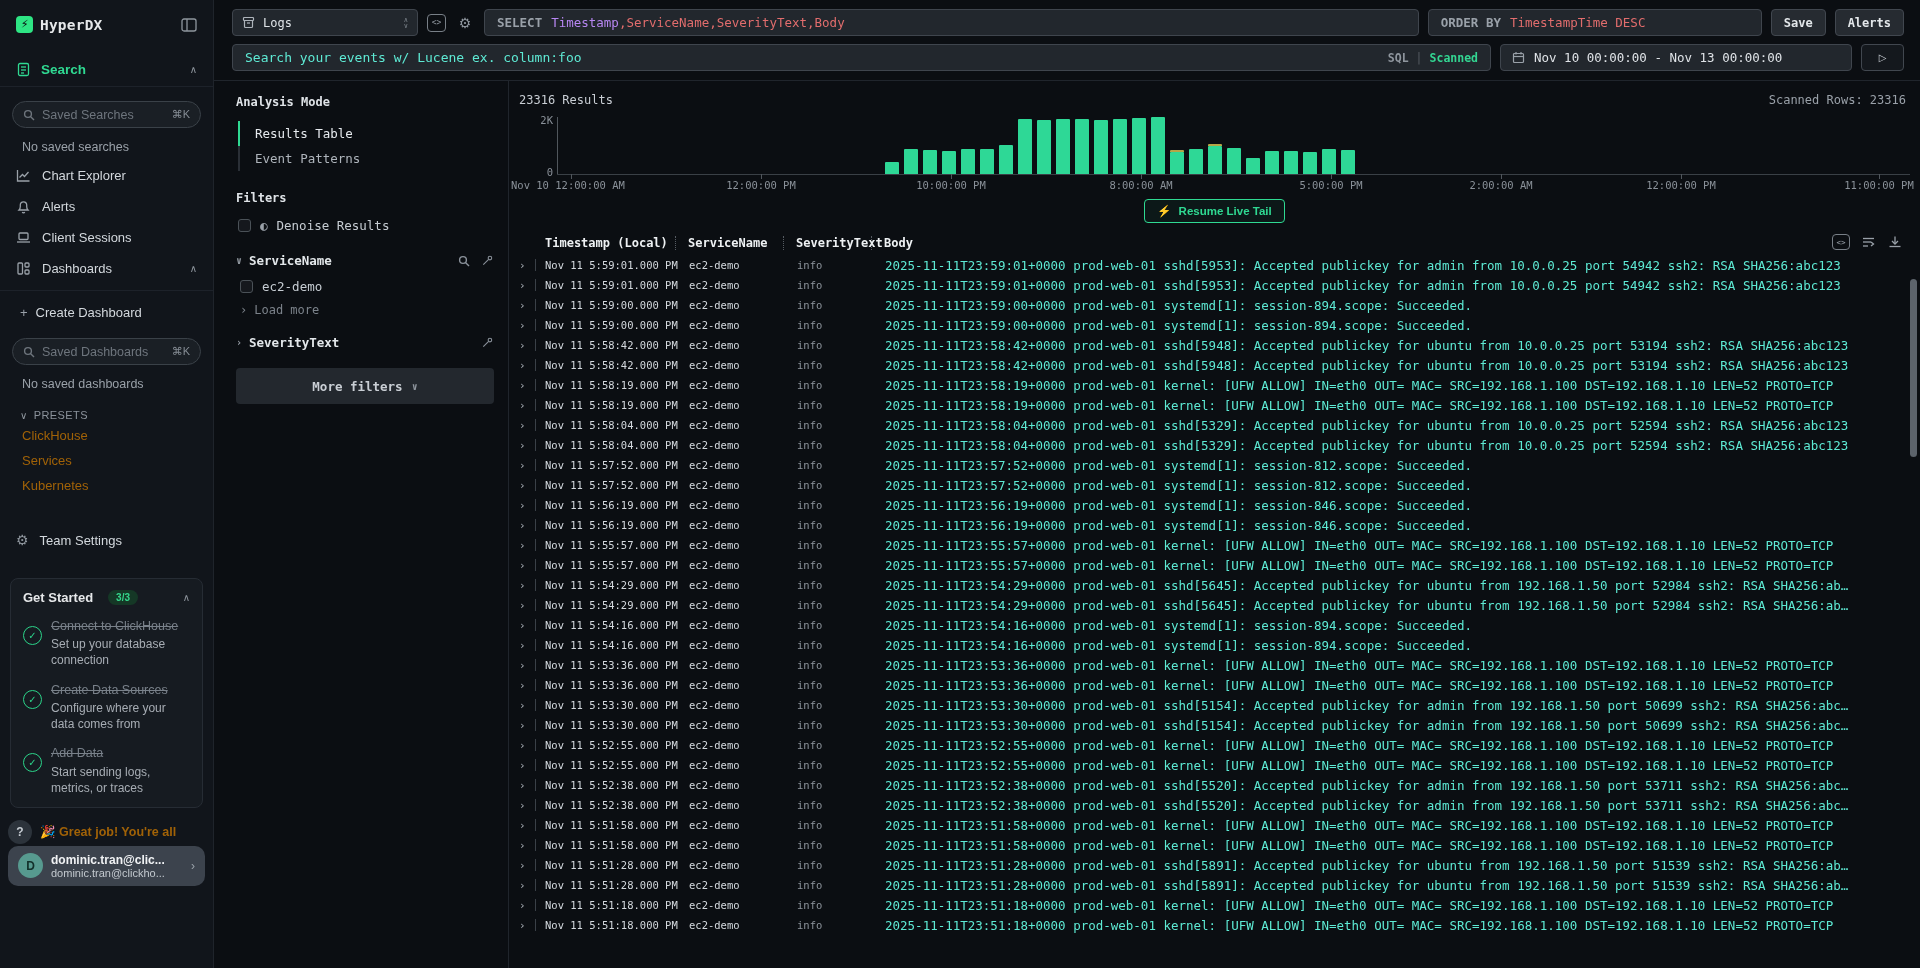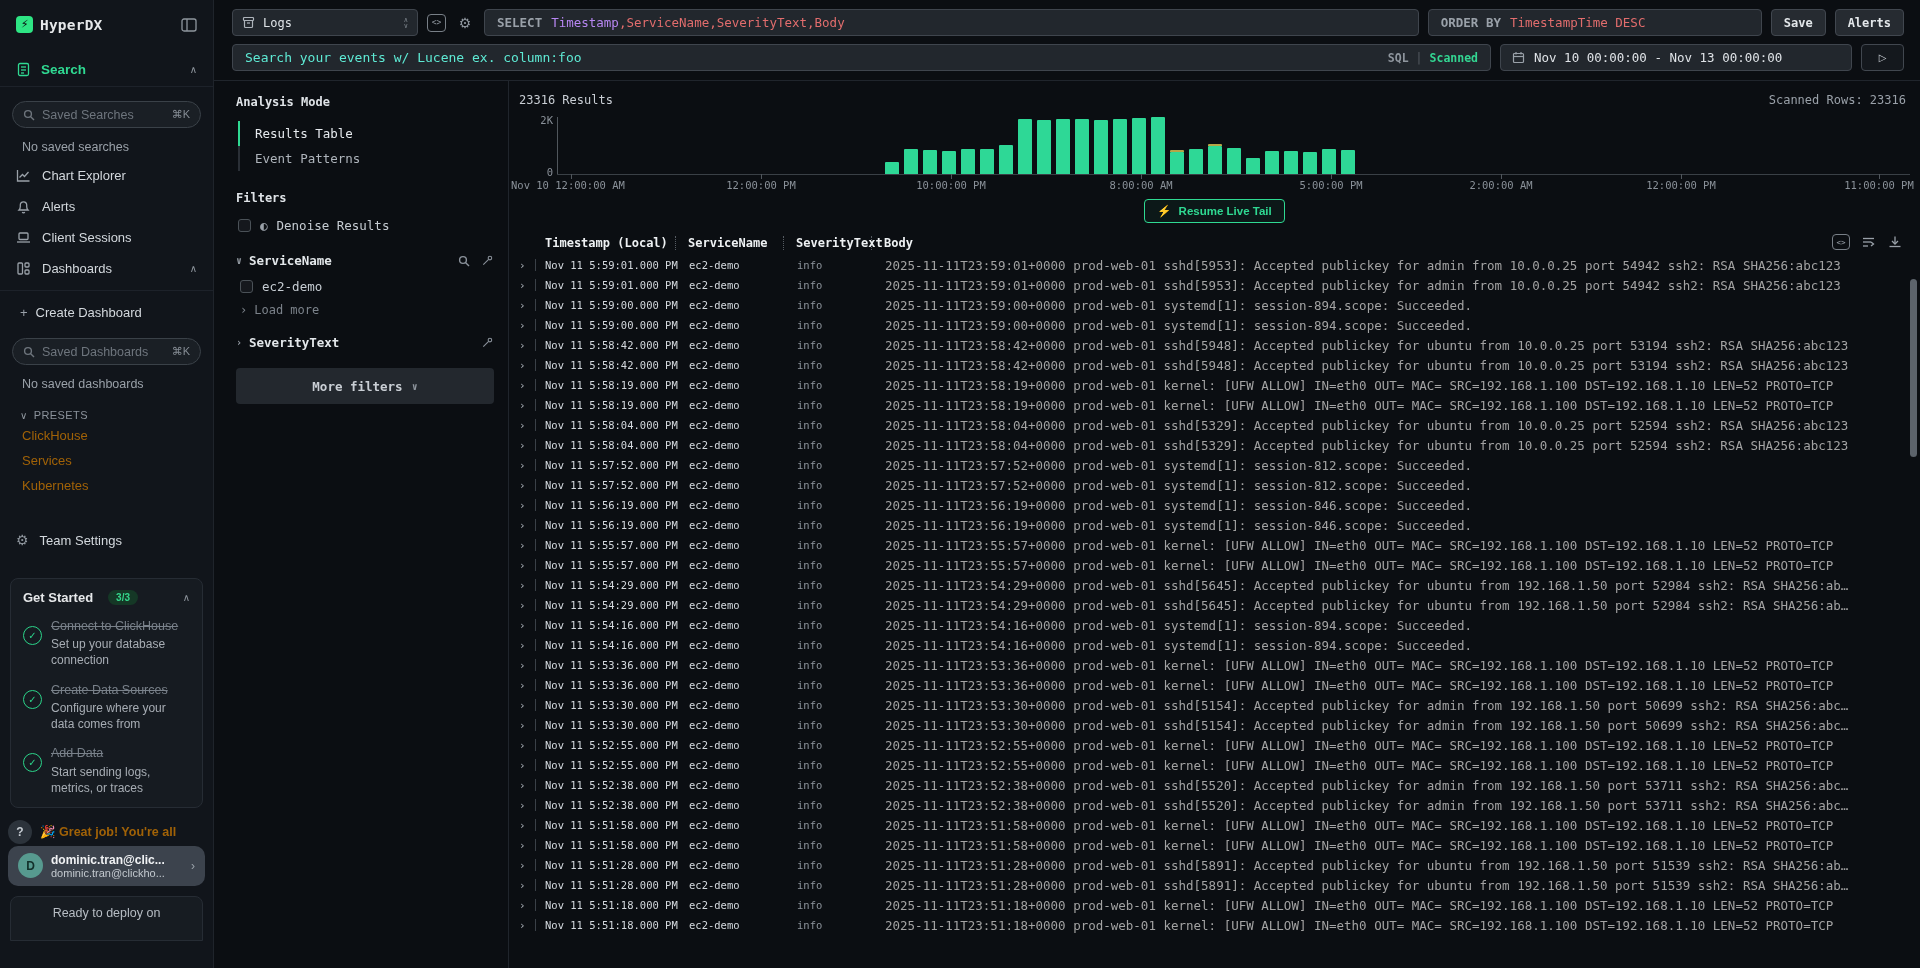--- a/index.html
+++ b/index.html
@@ -131,21 +131,21 @@
   .hc-sev { width:88px; padding-left:12px; border-right:1px dotted #565c63; }
   .hc-body { flex:1; padding-left:12px; }
   .hc-spacer { width:16px; }
   .thead-icons { position:absolute; right:18px; top:3px; display:flex; gap:12px; align-items:center; color:#9aa1a9; }
   .rows { overflow:hidden; }
   .trow { display:flex; align-items:center; height:20px; padding-left:10px; white-space:nowrap; overflow:hidden; cursor:pointer; }
   .c-chev { width:16px; color:#aeb4bb; font-size:11px; }
   .c-ts  { width:141px; min-width:141px; padding-left:9px; border-left:1px solid #3a4047; font-size:10.5px; color:#d4d9de; }
   .c-svc { width:108px; min-width:108px; padding-left:13px; font-size:10.5px; color:#d4d9de; }
   .c-sev { width:88px; min-width:88px; padding-left:13px; font-size:10.5px; color:#8d949c; }
-  .c-body { flex:1; padding-left:13px; font-size:12.5px; color:#a3a3a3; overflow:hidden; }
+  .c-body { flex:1; padding-left:13px; font-size:12.5px; color:#5eead4; overflow:hidden; }
   .vthumb { position:absolute; right:3px; top:198px; height:178px; width:7px; background:#5c636b; border-radius:4px; }
   svg.ic { display:block; }
 </style>
 </head>
 <body>
 
 <div class="app">
 
   <aside class="sidebar">
     <div class="logo-row">
@@ -289,21 +289,20 @@
 
     <div class="user-card">
       <span class="avatar">D</span>
       <span style="min-width:0;">
         <div class="user-name">dominic.tran@clic...</div>
         <div class="user-email">dominic.tran@clickho...</div>
       </span>
       <span class="user-chev">›</span>
     </div>
 
-    <div class="deploy-card">Ready to deploy on</div>
   </aside>
 
   <div class="main">
 
     <div class="topbar">
       <div class="tb-row">
         <div class="box source-select">
           <svg class="ic" width="13" height="13" viewBox="0 0 13 13" fill="none" stroke="#aeb4bb" stroke-width="1.2">
               <rect x="1.5" y="1.5" width="10" height="3" rx="0.8"></rect>
               <path d="M2.5 4.5v6a1 1 0 0 0 1 1h6a1 1 0 0 0 1-1v-6"></path>

